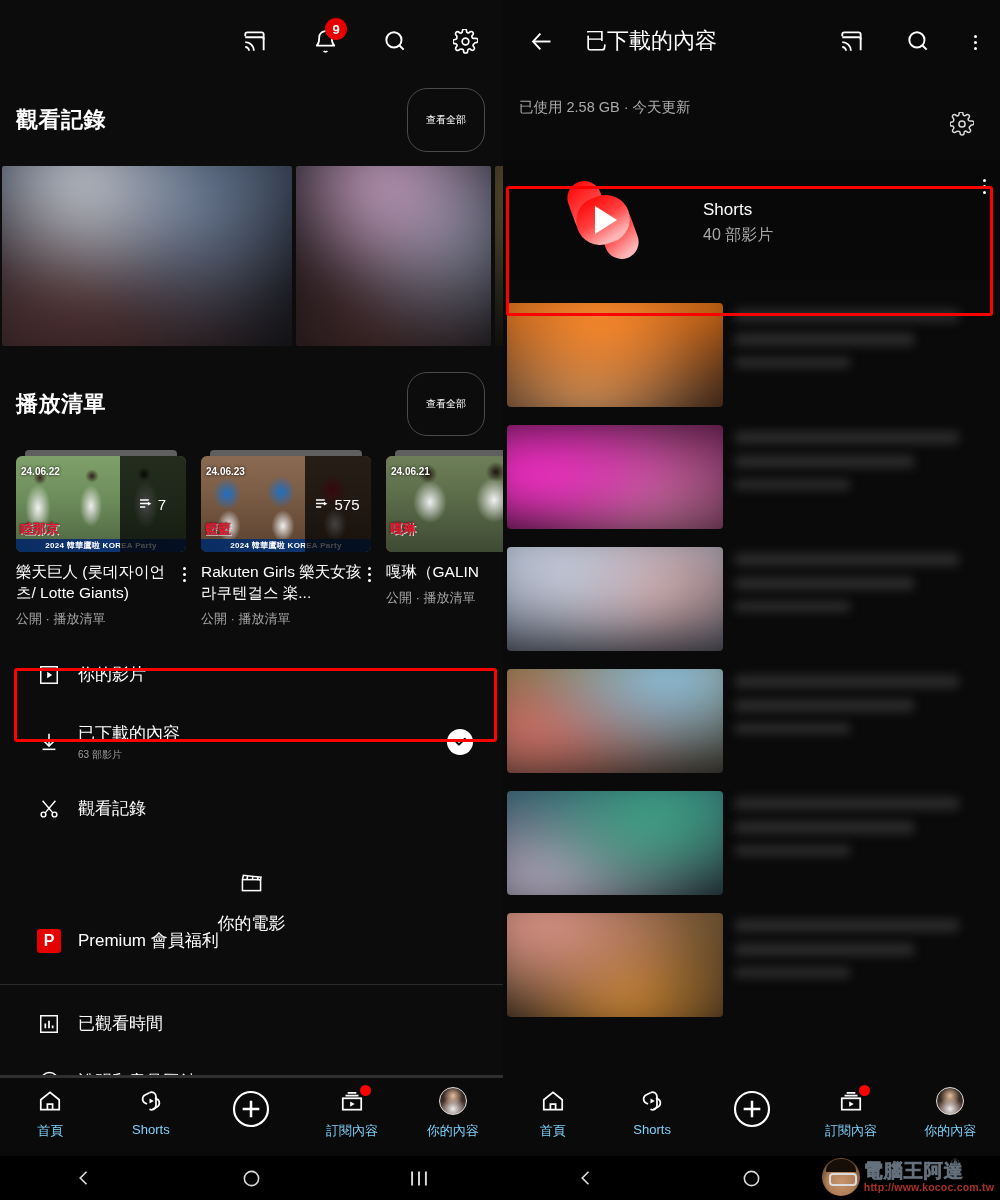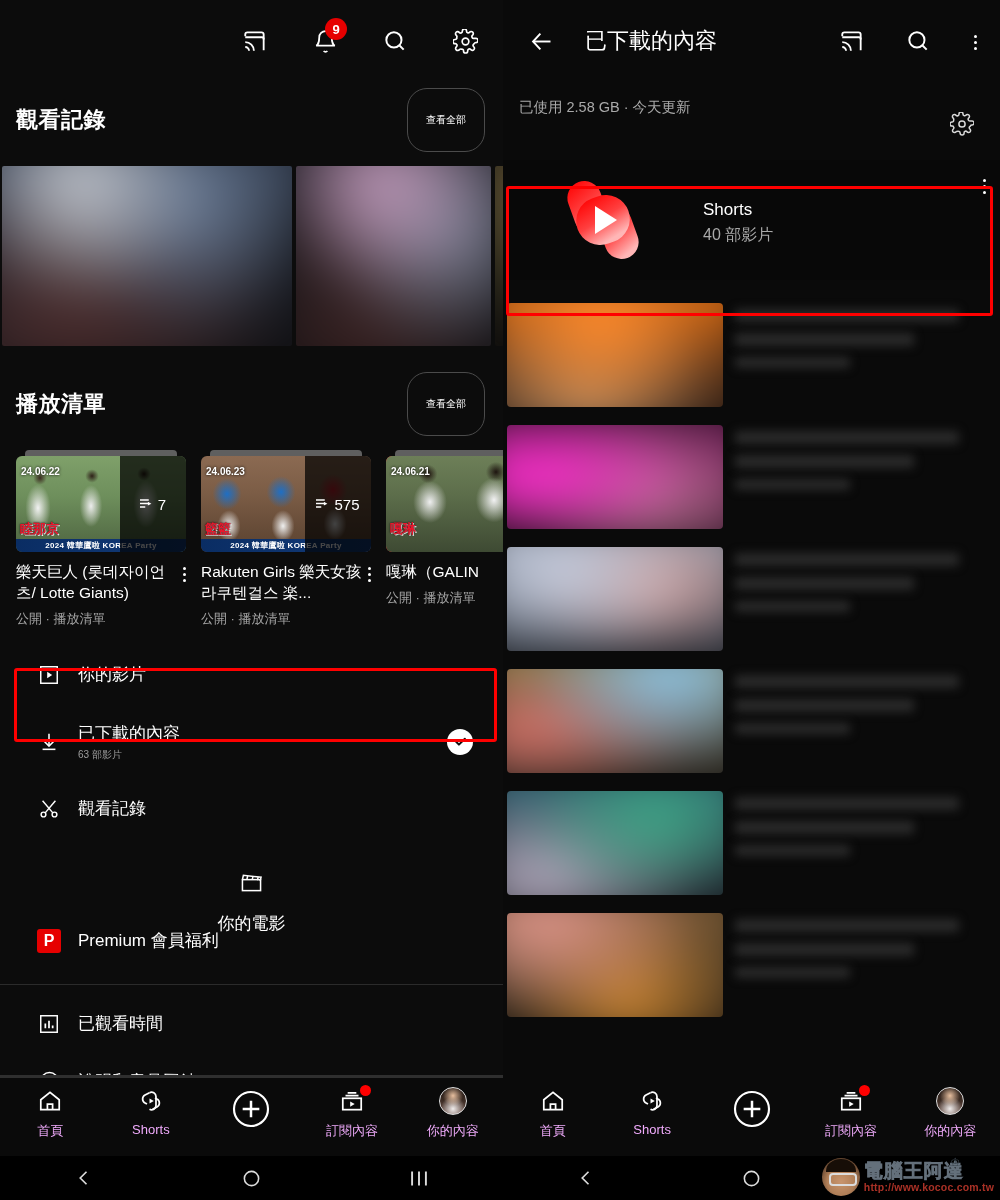--- a/index.html
+++ b/index.html
@@ -185,21 +185,21 @@
   .dl-thumb .blurimg { position:absolute; inset:-30px; filter: blur(19px); }
   .dl-meta { flex:1; padding-top:6px; display:flex; flex-direction:column; gap:11px; }
   .ln { height:13px; border-radius:3px; background:#2a2a2a; filter: blur(5px); }
   .ln.w90 { width:88%; } .ln.w70 { width:70%; } .ln.w45 { width:45%; height:11px; }
 
   
   .bottom-wrap { position:absolute; left:0; bottom:0; width:100%; }
   .scroll-line { height:3px; background:#2f2f2f; }
   .navbar { height:78px; display:flex; align-items:flex-start; padding-top:8px; background:#0a0a0a; }
   .nav-item { flex:1; display:flex; flex-direction:column; align-items:center; gap:6px; position:relative; }
-  .nav-label { color:#f0abfc; font-size:13px; }
+  .nav-label { color:#7dd3fc; font-size:13px; }
   .nav-ico { height:30px; display:flex; align-items:center; justify-content:center; position:relative; }
   .red-dot { position:absolute; top:-1px; right:-6px; width:11px; height:11px; border-radius:50%; background:#ff0000; }
   .avatar {
     width:28px; height:28px; border-radius:50%; overflow:hidden; border:1.5px solid #ddd;
     background:
       radial-gradient(circle at 50% 30%, #e8c0a0 0%, rgba(232,192,160,0) 45%),
       radial-gradient(circle at 50% 80%, #f0eceb 0%, rgba(240,236,235,0) 50%),
       linear-gradient(180deg,#241a16 0%, #3a2a22 45%, #6a5048 100%);
   }
   .sysnav { height:44px; display:flex; align-items:center; background:#000; }

